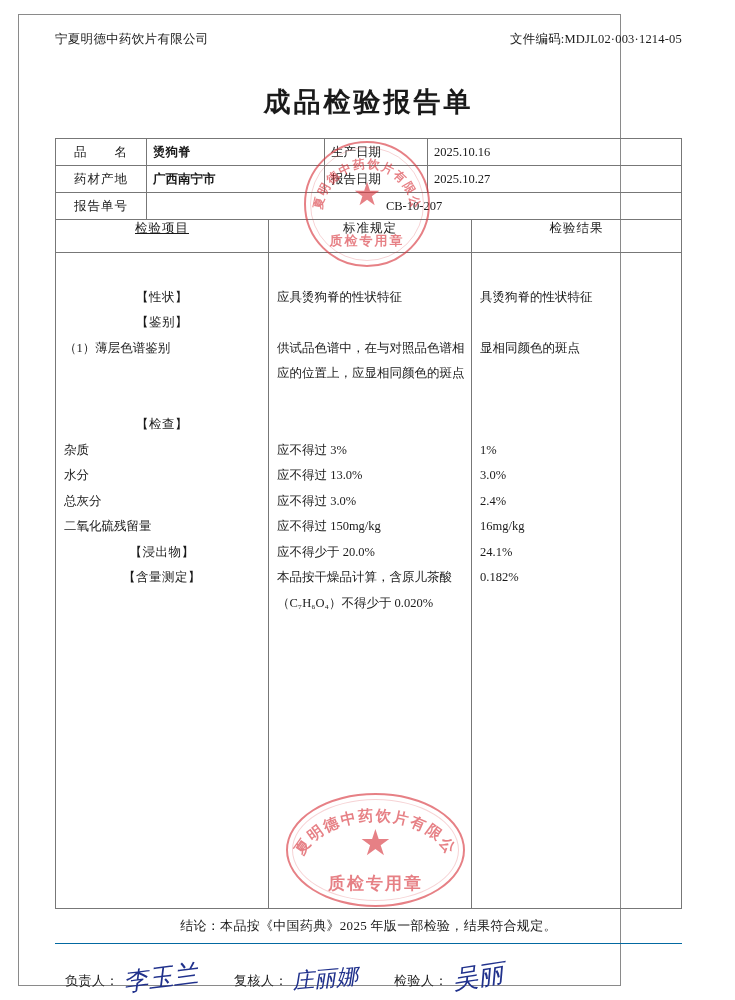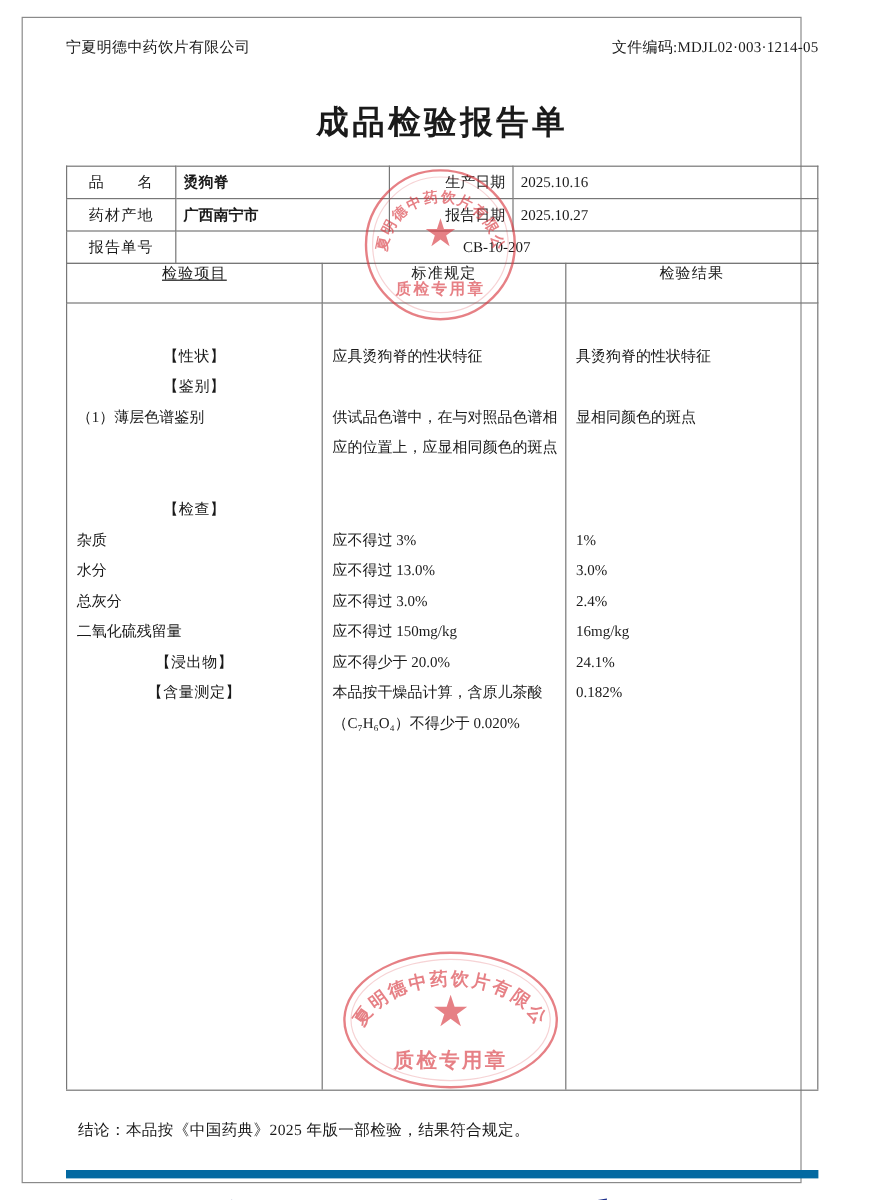--- a/index.html
+++ b/index.html
@@ -16,21 +16,21 @@
     width: 735px;
     height: 1000px;
     margin: 0 auto;
     background: #ffffff;
     overflow: hidden;
   }
   .sheet {
     position: absolute;
     left: 18px;
     top: 14px;
-    width: 650px;
+    width: 603px;
     height: 972px;
     border: 1px solid #8a8a8a;
     box-sizing: border-box;
     background: #fff;
   }
   .inner {
     position: absolute;
     left: 36px;
     top: 16px;
     width: 627px;
@@ -68,21 +68,21 @@
     white-space: nowrap;
     overflow: hidden;
   }
   td.lbl {
     width: 78px;
     text-align: center;
     letter-spacing: 1px;
     margin-top: 48px;
   }
   td.val-a { width: 165px; font-weight: bold; }
-  td.lbl2 { width: 90px; text-align: right; }
+  td.lbl2 { width: 90px; text-align: left; }
   td.center { text-align: center; }
 
   table.body {
     width: 100%;
     border-collapse: collapse;
     table-layout: fixed;
     font-size: 12.5px;
     margin-top: -1px;
   }
   table.body td {
@@ -110,26 +110,27 @@
   }
   .line.blank { color: transparent; }
   .bracket { letter-spacing: 0.5px; text-align: center; }
 
   .contentcell {
     height: 655px;
     position: relative;
   }
   .conclusion {
     border-top: 1px solid #777;
-    border-bottom: 7px solid #0369a1;
+    border-bottom: 1px solid #0369a1;
     height: 34px;
     line-height: 34px;
-    padding: 16px 10px;
+    padding: 0 10px;
     font-size: 13px;
     letter-spacing: 0.3px;
+    text-align: center;
   }
   .sign-row {
     display: flex;
     align-items: flex-end;
     height: 52px;
     padding: 0 10px;
     font-size: 13px;
     position: relative;
   }
   .sign-item {

